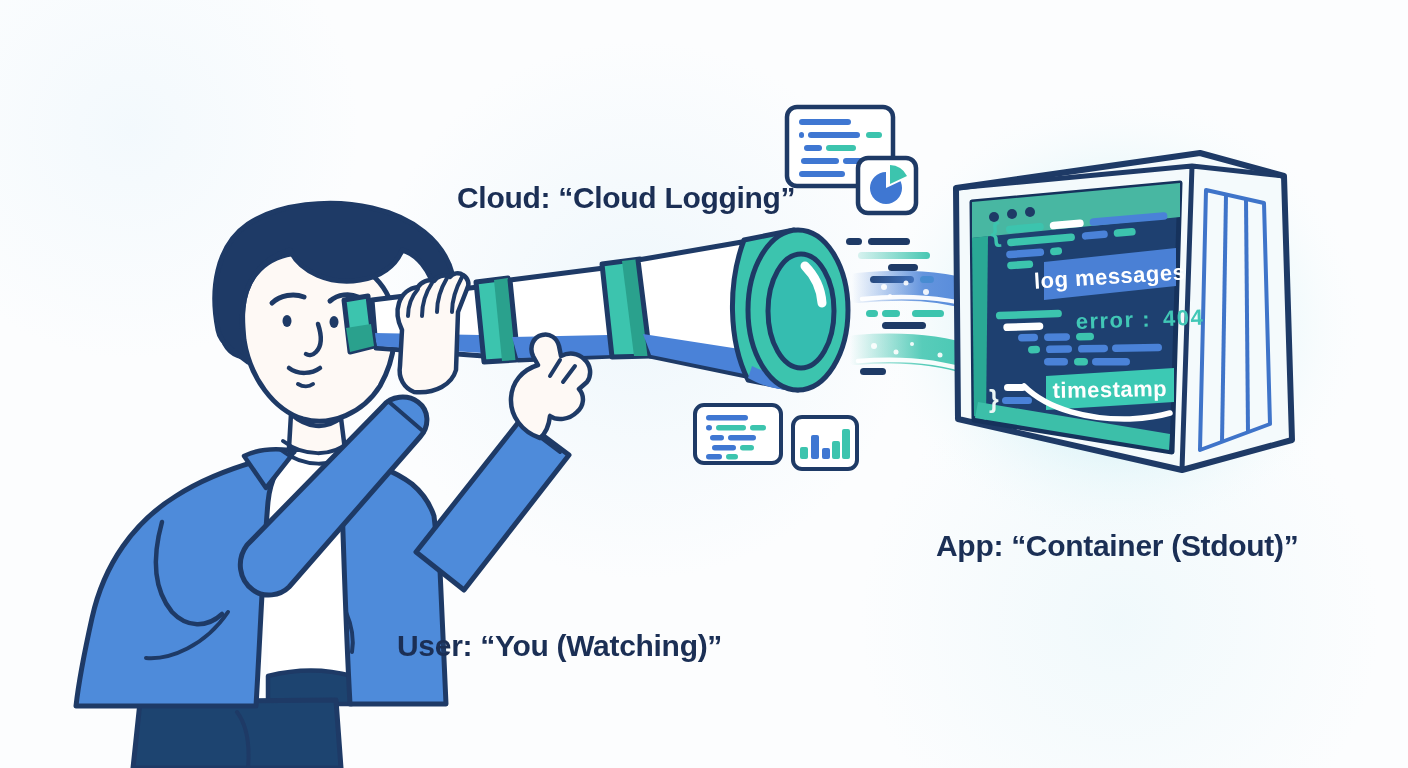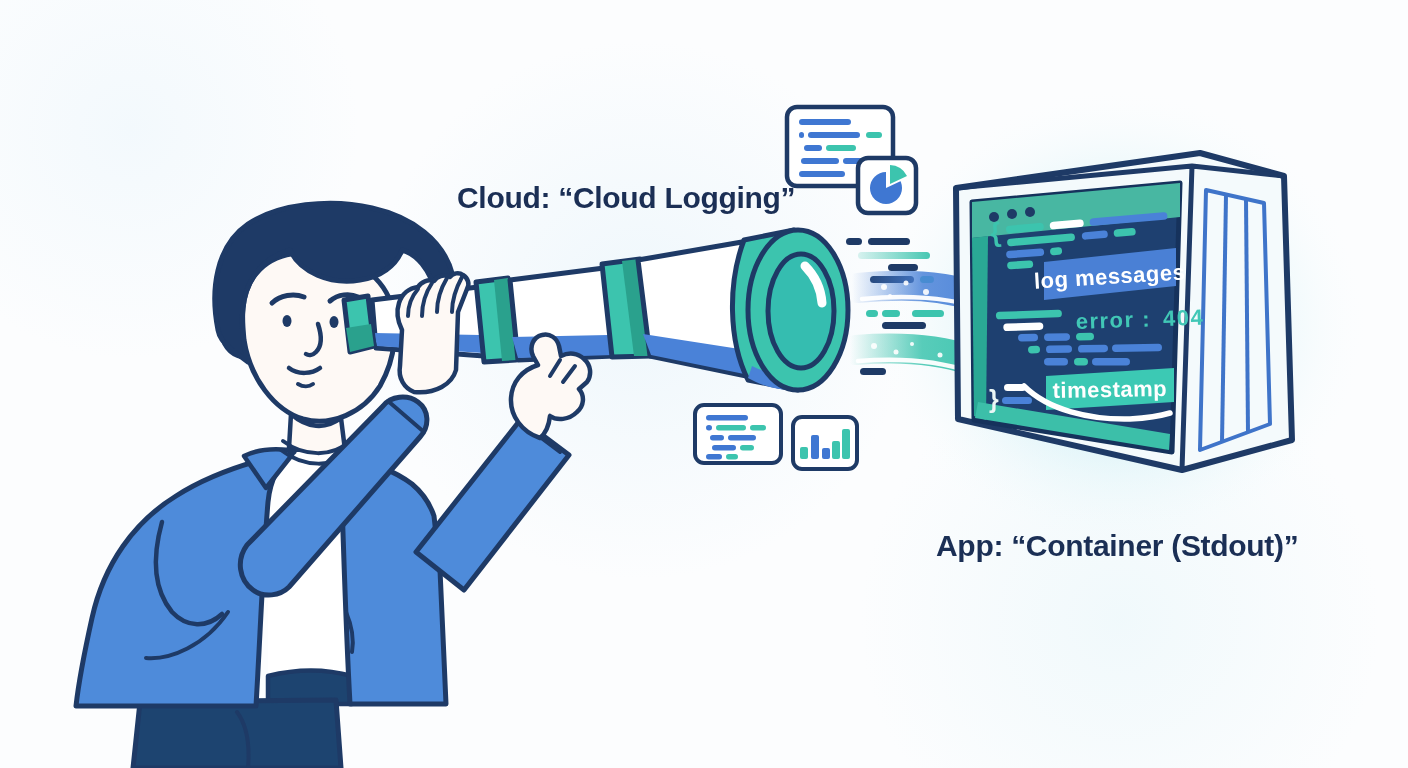--- a/index.html
+++ b/index.html
@@ -282,14 +282,15 @@
         <rect x="811" y="435" width="8" height="24" rx="2" fill="#3f77d2"></rect>
         <rect x="822" y="448" width="8" height="11" rx="2" fill="#3f77d2"></rect>
         <rect x="832" y="441" width="8" height="18" rx="2" fill="#3cc4ae"></rect>
         <rect x="842" y="429" width="8" height="30" rx="2" fill="#3cc4ae"></rect>
       </g>
     </g>
   </g>
 </svg>
 
   <div class="label label-cloud">Cloud: “Cloud Logging”</div>
+  <div class="label label-user">User: “You (Watching)”</div>
   <div class="label label-app">App: “Container (Stdout)”</div>
 </div>
 
 </body></html>

